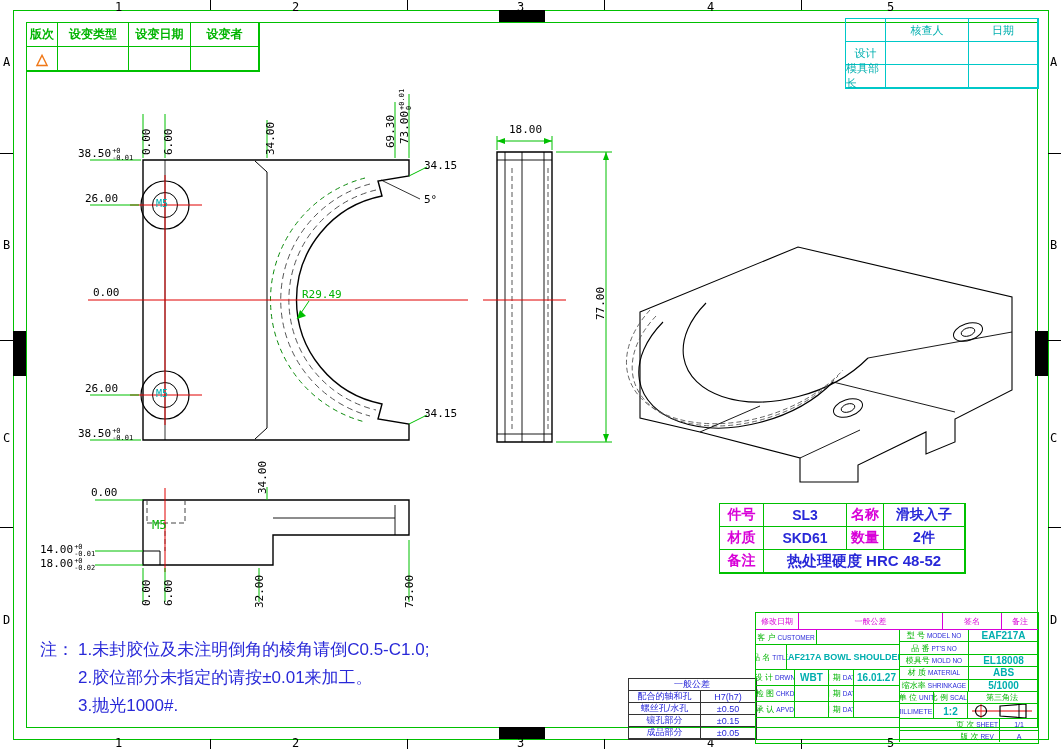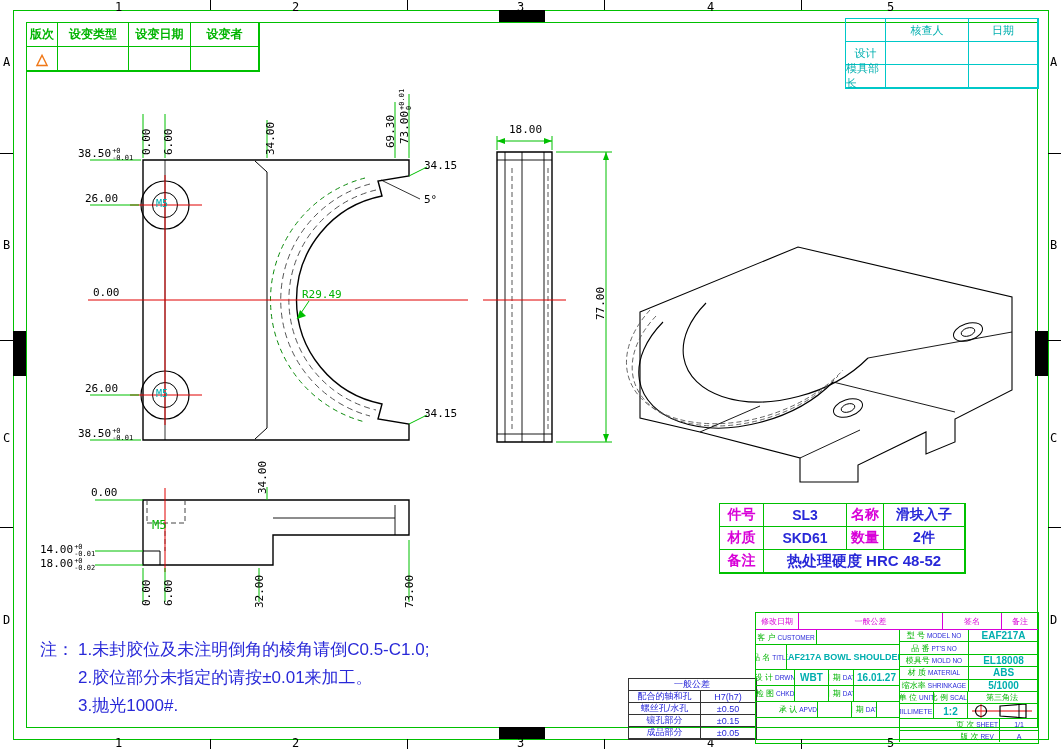--- a/index.html
+++ b/index.html
@@ -310,21 +310,21 @@
             </div>
           <div class="cell" style="width:24px;">
               <span class="zh">日 期</span>
               <span class="en">DATE</span>
             </div>
           <div class="cell" style="flex:1;border-right:none;">
               <span class="cyv"></span>
             </div>
         </div>
         <div class="row" style="height:15px;">
-          <div class="cell" style="width:38px;padding-left:23px;">
+          <div class="cell" style="width:38px;">
               <span class="zh">承 认</span>
               <span class="en">APVD</span>
             </div>
           <div class="cell" style="width:33px;">
               <span class="cyv"></span>
             </div>
           <div class="cell" style="width:24px;">
               <span class="zh">日 期</span>
               <span class="en">DATE</span>
             </div>

